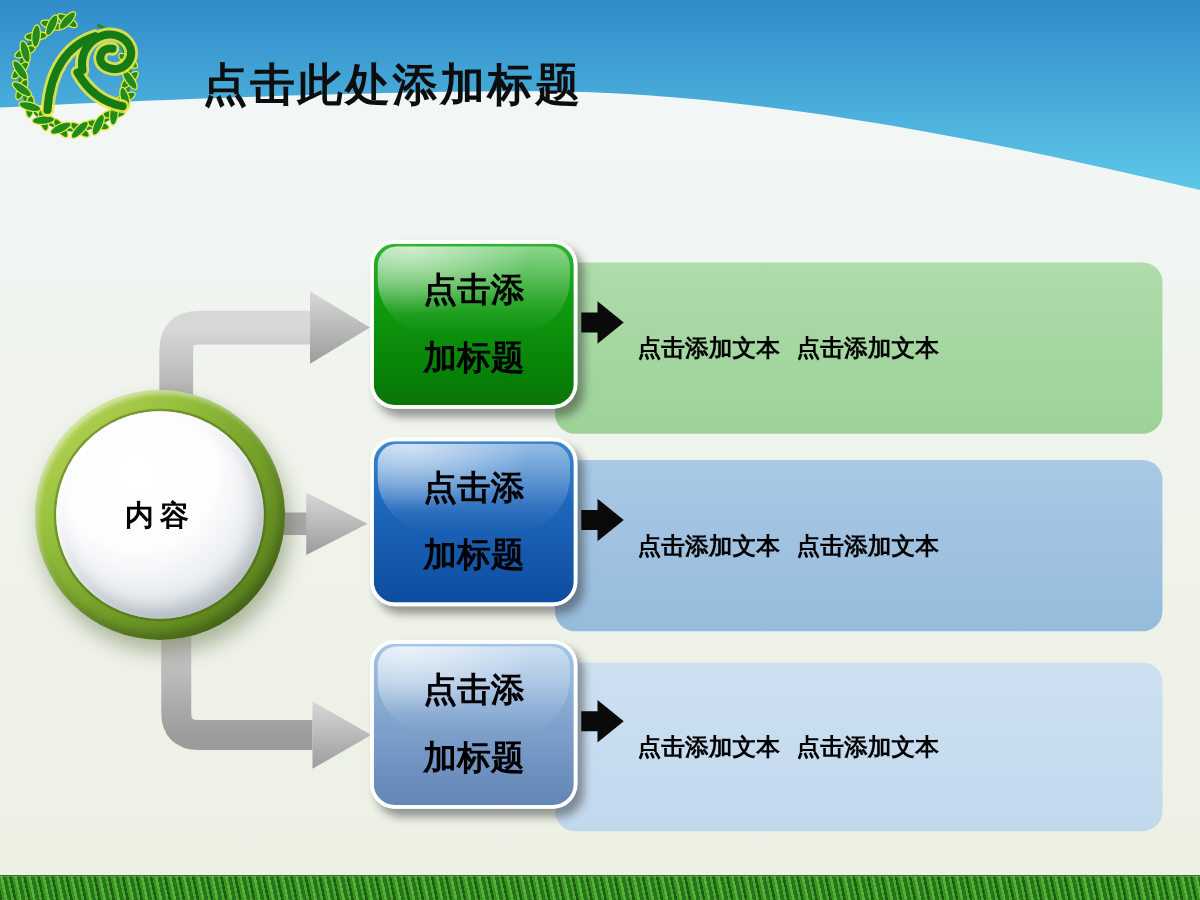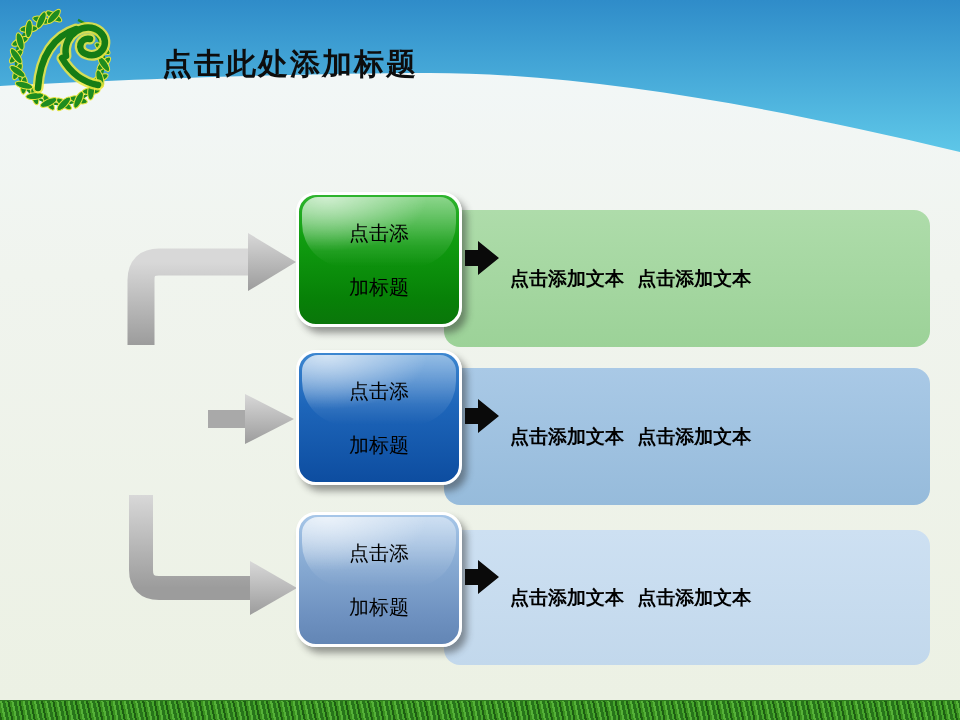--- a/index.html
+++ b/index.html
@@ -6,21 +6,21 @@
   .slide{
     position:relative;width:960px;height:720px;overflow:hidden;
     background:linear-gradient(180deg,#f3f8fa 0%,#f0f4ee 38%,#ecf1e4 97%);
     font-family:"DejaVu Serif","Liberation Serif",serif;
   }
   .sky{position:absolute;top:0;left:0;z-index:1;}
   .logo{position:absolute;top:2px;left:4px;z-index:6;}
   .slide-title{
     position:absolute;left:162px;top:44px;z-index:6;
     font-family:"Liberation Sans","DejaVu Sans",sans-serif;
-    font-weight:900;font-size:30px;color:#0d0d0d;letter-spacing:2px;
+    font-weight:900;font-size:36px;color:#0d0d0d;letter-spacing:2px;
   }
   .connectors{position:absolute;top:0;left:0;z-index:2;pointer-events:none;}
   .black-arrows{position:absolute;top:0;left:0;z-index:4;pointer-events:none;}
 
   .hub{
     position:absolute;left:28px;top:312px;width:200px;height:200px;border-radius:50%;z-index:5;
     background:linear-gradient(135deg,#c6dc60 0%,#97c13e 30%,#76a22b 55%,#4e7318 100%);
     box-shadow:4px 10px 16px rgba(50,70,15,.35), inset -3px -6px 8px rgba(0,0,0,.25), inset 2px 3px 4px rgba(255,255,255,.5);
   }
   .hub-sphere{
@@ -48,21 +48,21 @@
   }
   .box::before{
     content:"";position:absolute;left:3px;right:3px;top:2px;height:54%;
     border-radius:16px 16px 44px 44px;pointer-events:none;
     background:radial-gradient(ellipse at 16% 0%,rgba(255,255,255,.6),rgba(255,255,255,0) 55%),
                linear-gradient(180deg,rgba(255,255,255,.45),rgba(255,255,255,.1) 70%,rgba(255,255,255,0));
   }
   .box1{top:192px;background:linear-gradient(180deg,#2db42d 0%,#109c10 35%,#078107 80%,#0a760a 100%);}
   .box2{top:350px;background:linear-gradient(180deg,#3c86d0 0%,#1e66ba 40%,#0d4da0 100%);}
   .box3{top:512px;background:linear-gradient(180deg,#a6c6e8 0%,#86a9d2 40%,#6d90bf 80%,#6386b5 100%);}
-  .box-label{font-size:20px;font-weight:400;color:#000;line-height:54px;white-space:pre-line;position:relative;z-index:1;}
+  .box-label{font-size:27px;font-weight:700;color:#000;line-height:54px;white-space:pre-line;position:relative;z-index:1;}
 
   .grass{
     position:absolute;left:0;bottom:0;width:960px;height:19px;z-index:7;
     border-top:1px solid #2f7a20;
     background:repeating-linear-gradient(78deg,#1d5e12 0 2px,#39911f 2px 4px,#55b238 4px 6px,#27741a 6px 9px,#46a52c 9px 11px);
   }
 </style>
 </head>
 <body>
 
@@ -156,16 +156,21 @@
     <span class="box-label">点击添
 加标题</span>
   </div>
 
   <svg class="black-arrows" width="960" height="720" viewBox="0 0 960 720">
     <polygon points="465,250 478,250 478,241 499,258 478,275 478,266 465,266" fill="#0a0a0a"></polygon>
     <polygon points="465,408 478,408 478,399 499,416 478,433 478,424 465,424" fill="#0a0a0a"></polygon>
     <polygon points="465,569 478,569 478,560 499,577 478,594 478,585 465,585" fill="#0a0a0a"></polygon>
   </svg>
 
+  <div class="hub">
+    <div class="hub-sphere">
+      <span class="hub-label">内容</span>
+    </div>
+  </div>
 
   <div class="grass"></div>
 
 </div>
 
 </body></html>

